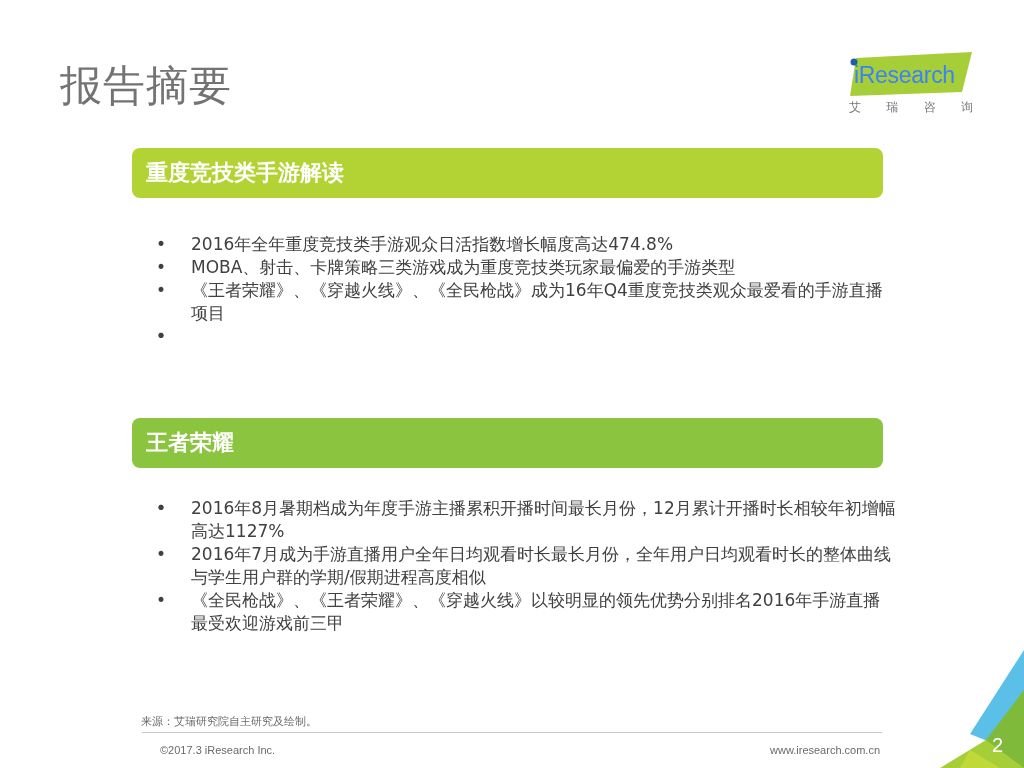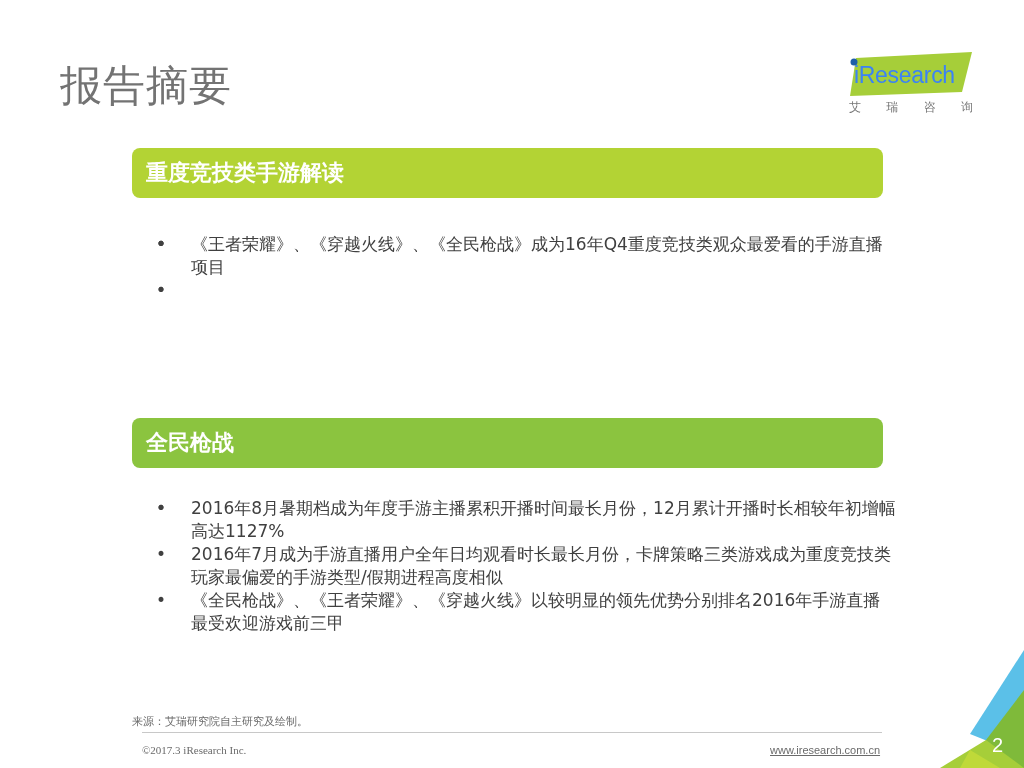--- a/index.html
+++ b/index.html
@@ -38,33 +38,32 @@
     position: absolute; left: 156px; width: 740px; margin: 0; padding: 0; list-style: none;
     font-size: 17px; line-height: 23px; color: #404040;
   }
   .bullets li { position: relative; padding-left: 35px; }
   .bullets li .dot {
     position: absolute; left: 0; top: 0; width: 10px; text-align: center;
   }
   .b1 { top: 233px; }
   .b2 { top: 497px; }
   .source {
-    position: absolute; left: 132px; top: 714px; font-size: 11px; color: #6a6a6a;
+    position: absolute; left: 141px; top: 714px; font-size: 11px; color: #6a6a6a;
   }
   .footer-line {
     position: absolute; left: 142px; top: 732px; width: 740px; height: 1px; background: #c8c8c8;
   }
   .copyright {
-    position: absolute; left: 142px; top: 744px; font-size: 11px; color: #6a6a6a;
-    font-family: Liberation Serif, serif;
+    position: absolute; left: 160px; top: 744px; font-size: 11px; color: #6a6a6a;
+    font-family: Liberation Sans, sans-serif;
   }
   .website {
     position: absolute; left: 770px; top: 744px; font-size: 11px; color: #6a6a6a;
     font-family: "Liberation Sans", sans-serif;
-    text-decoration: underline;
   }
   .corner { position: absolute; right: 0; bottom: 0; width: 84px; height: 118px; }
   .page-num {
     position: absolute; left: 992px; top: 734px; font-size: 20px; color: #ffffff;
     font-family: "Liberation Sans", sans-serif;
   }
 </style>
 </head>
 <body>
 
@@ -80,33 +79,33 @@
     <span>艾</span>
     <span>瑞</span>
     <span>咨</span>
     <span>询</span>
   </div>
 </div>
 
 <div class="section-header sh1">重度竞技类手游解读</div>
 
 <ul class="bullets b1">
-  <li><span class="dot">•</span></li>
-  <li><span class="dot">•</span></li>
+  <li><span class="dot">•</span><span>2016年全年重度竞技类手游观众日活指数增长幅度高达474.8%</span></li>
+  <li><span class="dot">•</span><span>MOBA、射击、卡牌策略三类游戏成为重度竞技类玩家最偏爱的手游类型</span></li>
   <li><span class="dot">•</span><span>《王者荣耀》、《穿越火线》、《全民枪战》成为16年Q4重度竞技类观众最爱看的手游直播项目</span></li>
   <li><span class="dot">•</span></li>
   <li><span class="dot">•</span></li>
 </ul>
 
-<div class="section-header sh2">全民枪战</div>
+<div class="section-header sh2">王者荣耀</div>
 
 <ul class="bullets b2">
   <li><span class="dot">•</span></li>
   <li><span class="dot">•</span><span>2016年8月暑期档成为年度手游主播累积开播时间最长月份，12月累计开播时长相较年初增幅高达1127%</span></li>
-  <li><span class="dot">•</span><span>2016年7月成为手游直播用户全年日均观看时长最长月份，卡牌策略三类游戏成为重度竞技类玩家最偏爱的手游类型/假期进程高度相似</span></li>
+  <li><span class="dot">•</span><span>2016年7月成为手游直播用户全年日均观看时长最长月份，全年用户日均观看时长的整体曲线与学生用户群的学期/假期进程高度相似</span></li>
   <li><span class="dot">•</span><span>《全民枪战》、《王者荣耀》、《穿越火线》以较明显的领先优势分别排名2016年手游直播最受欢迎游戏前三甲</span></li>
 </ul>
 
 <div class="source">来源：艾瑞研究院自主研究及绘制。</div>
 <div class="footer-line"></div>
 <div class="copyright">©2017.3 iResearch Inc.</div>
 <div class="website">www.iresearch.com.cn</div>
 
 <svg class="corner" viewBox="0 0 84 118">
   <polygon points="84,0 84,68 50,92 30,84" fill="#5bc0e8"></polygon>

